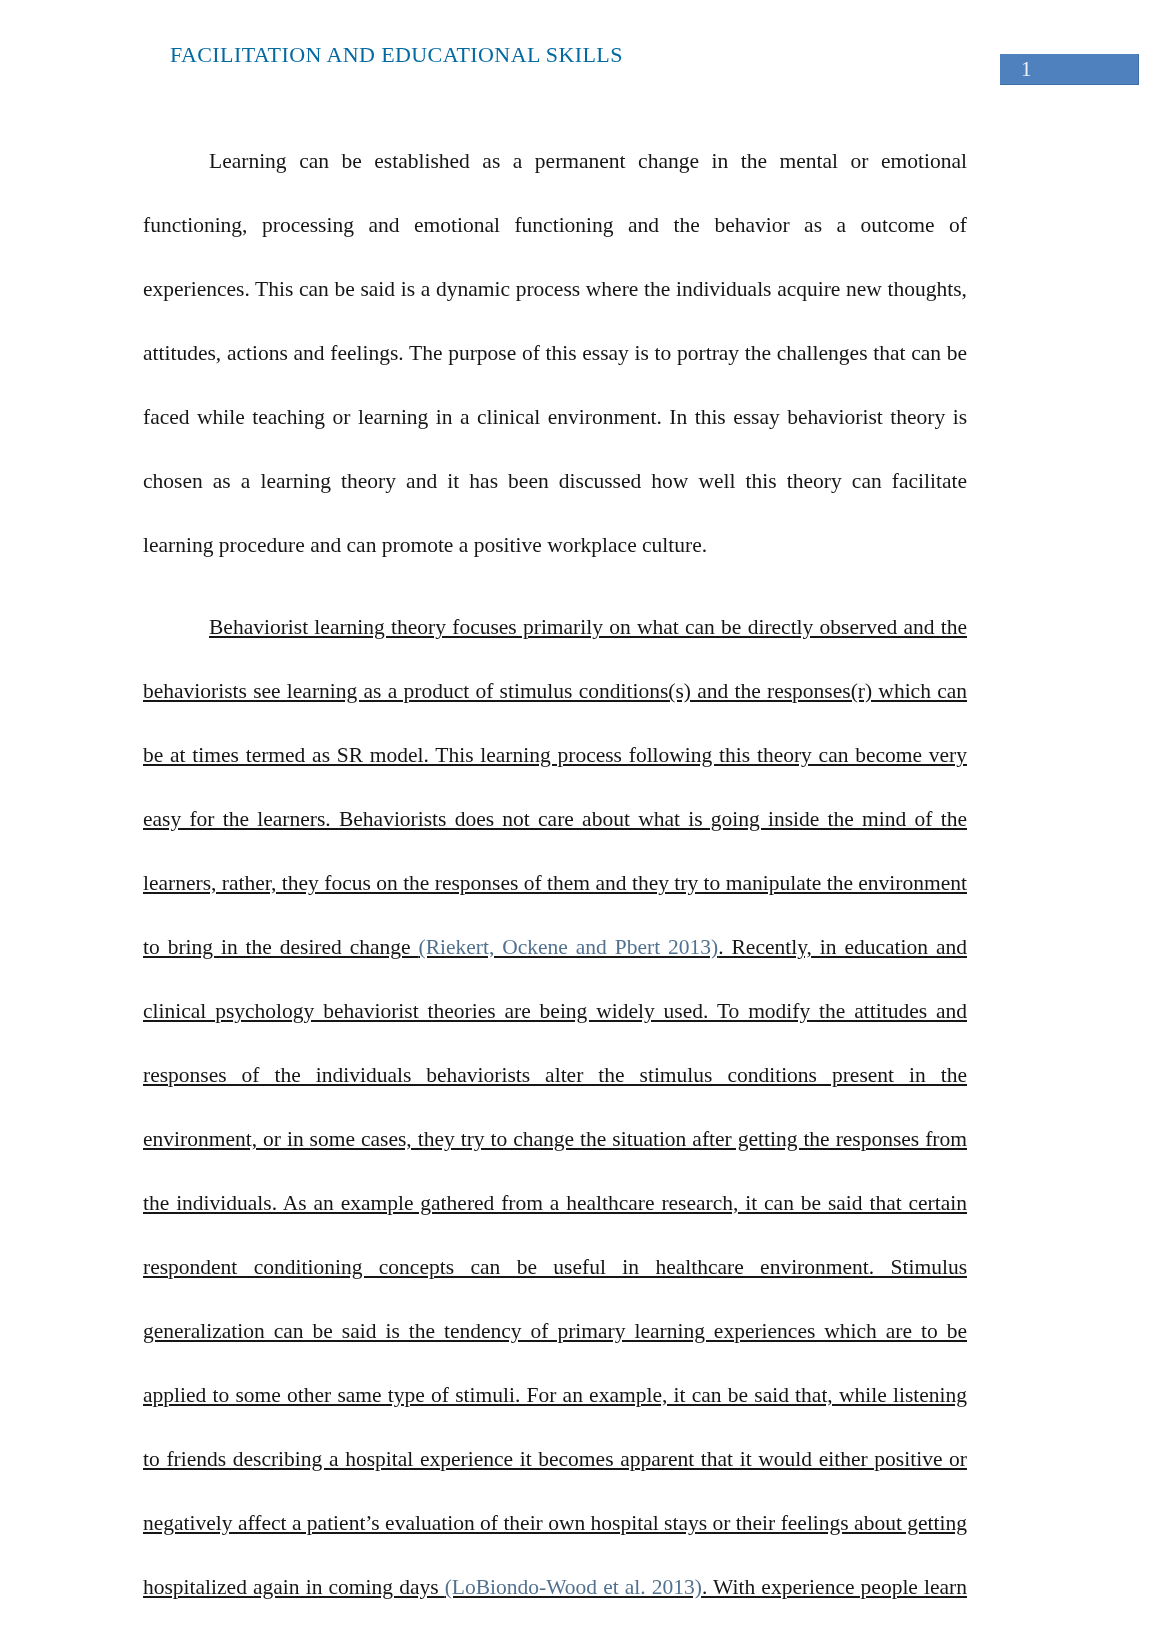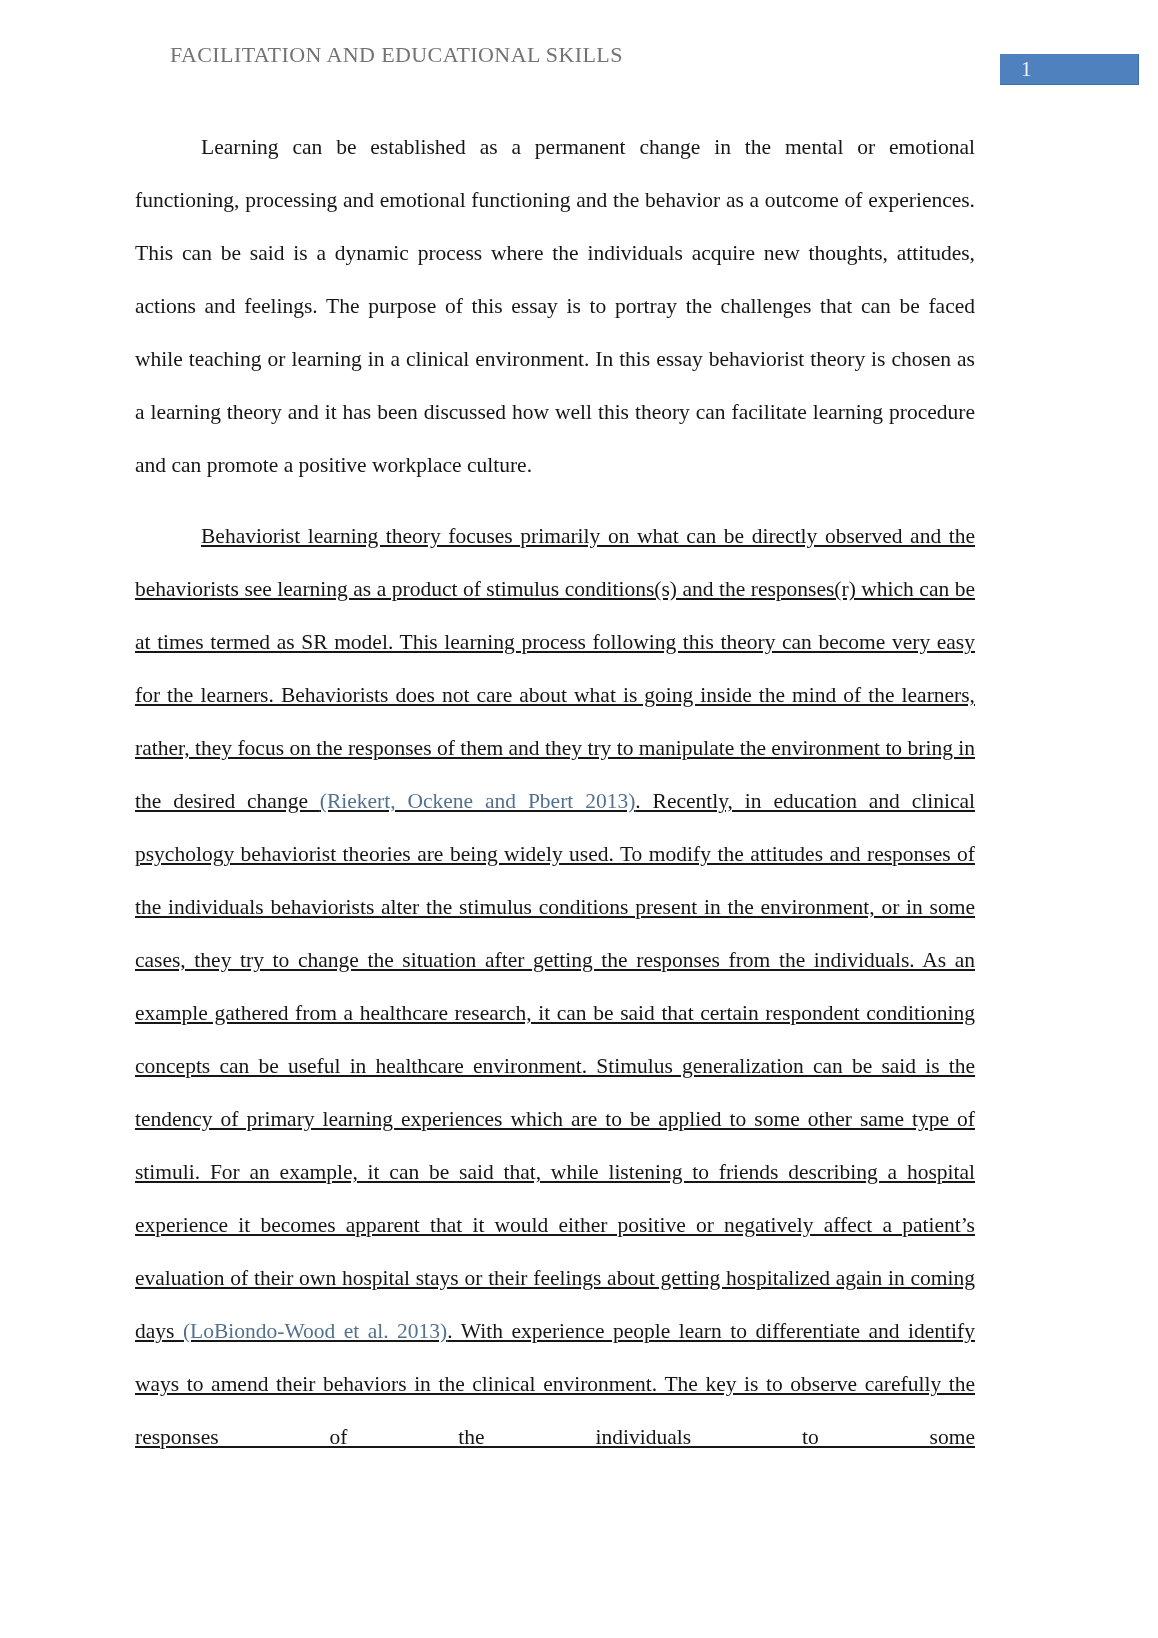--- a/index.html
+++ b/index.html
@@ -15,21 +15,21 @@
     font-family: "Liberation Serif", "DejaVu Serif", serif;
     color: #161616;
     overflow: hidden;
   }
   .header-title {
     position: absolute;
     left: 170px;
     top: 42px;
     font-size: 22px;
     letter-spacing: 0.4px;
-    color: #737373;
+    color: #0369a1;
     white-space: nowrap;
     text-align: right;
   }
   .page-number-box {
     position: absolute;
     left: 1000px;
     top: 54px;
     width: 138px;
     height: 30px;
     background: #4e81bd;
@@ -44,23 +44,23 @@
     padding-left: 21px;
     line-height: 1;
   }
   .content {
     position: absolute;
     left: 135px;
     top: 121px;
     width: 840px;
   }
   .content p {
-    margin: 0;
+    margin: 8px;
     font-size: 21.5px;
-    line-height: 53px;
+    line-height: 64px;
     text-align: justify;
     text-indent: 66px;
     color: #161616;
   }
   .content p + p {
     margin-top: 18px;
     text-decoration: underline;
   }
   .content p.justify-last {
     text-align-last: justify;

